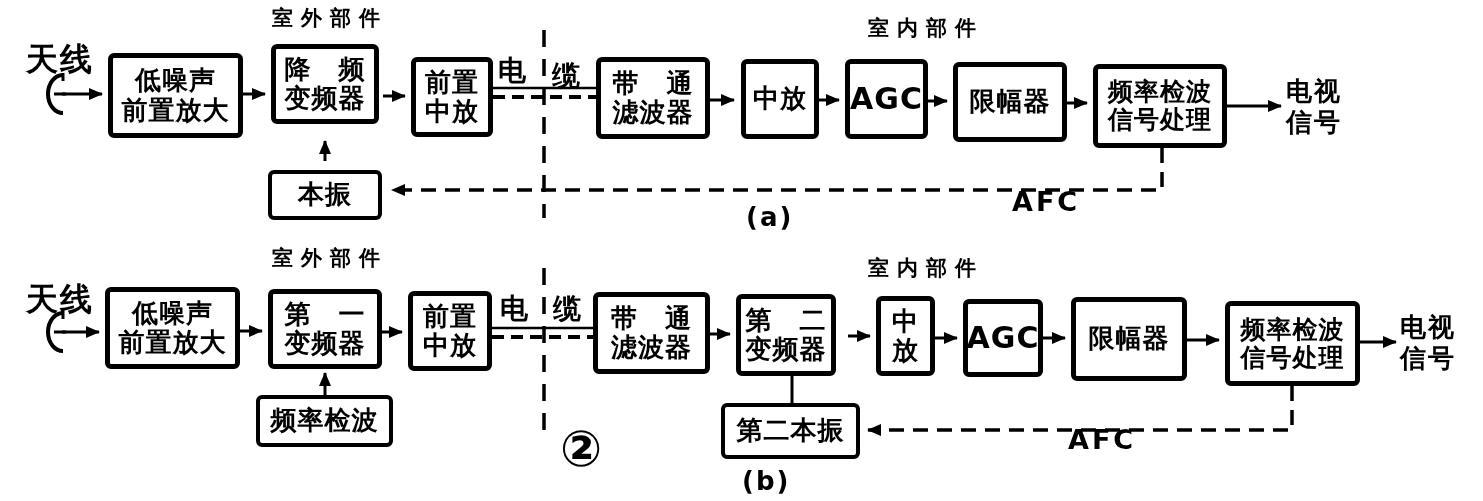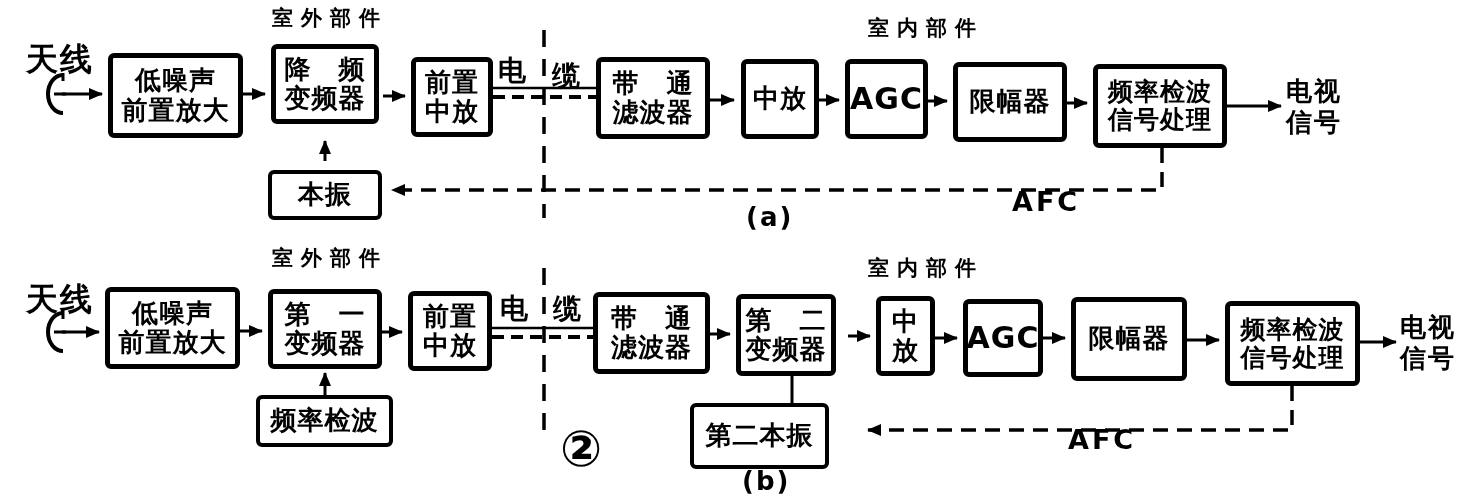--- a/index.html
+++ b/index.html
@@ -178,17 +178,17 @@
   <div class="box" style="left:963px;top:299px;width:80px;height:78px;font-size:30px">
     <span>AGC</span>
   </div>
   <div class="box" style="left:1071px;top:297px;width:116px;height:84px">
     <span>限幅器</span>
   </div>
   <div class="box" style="left:1225px;top:301px;width:135px;height:85px;font-size:25px">
     <span>频率检波</span>
     <span>信号处理</span>
   </div>
-  <div class="box thin" style="left:690px;top:403px;width:139px;height:66px">
+  <div class="box thin" style="left:721px;top:403px;width:139px;height:56px">
     <span>第二本振</span>
   </div>
 
 </div>
 
 </body></html>

